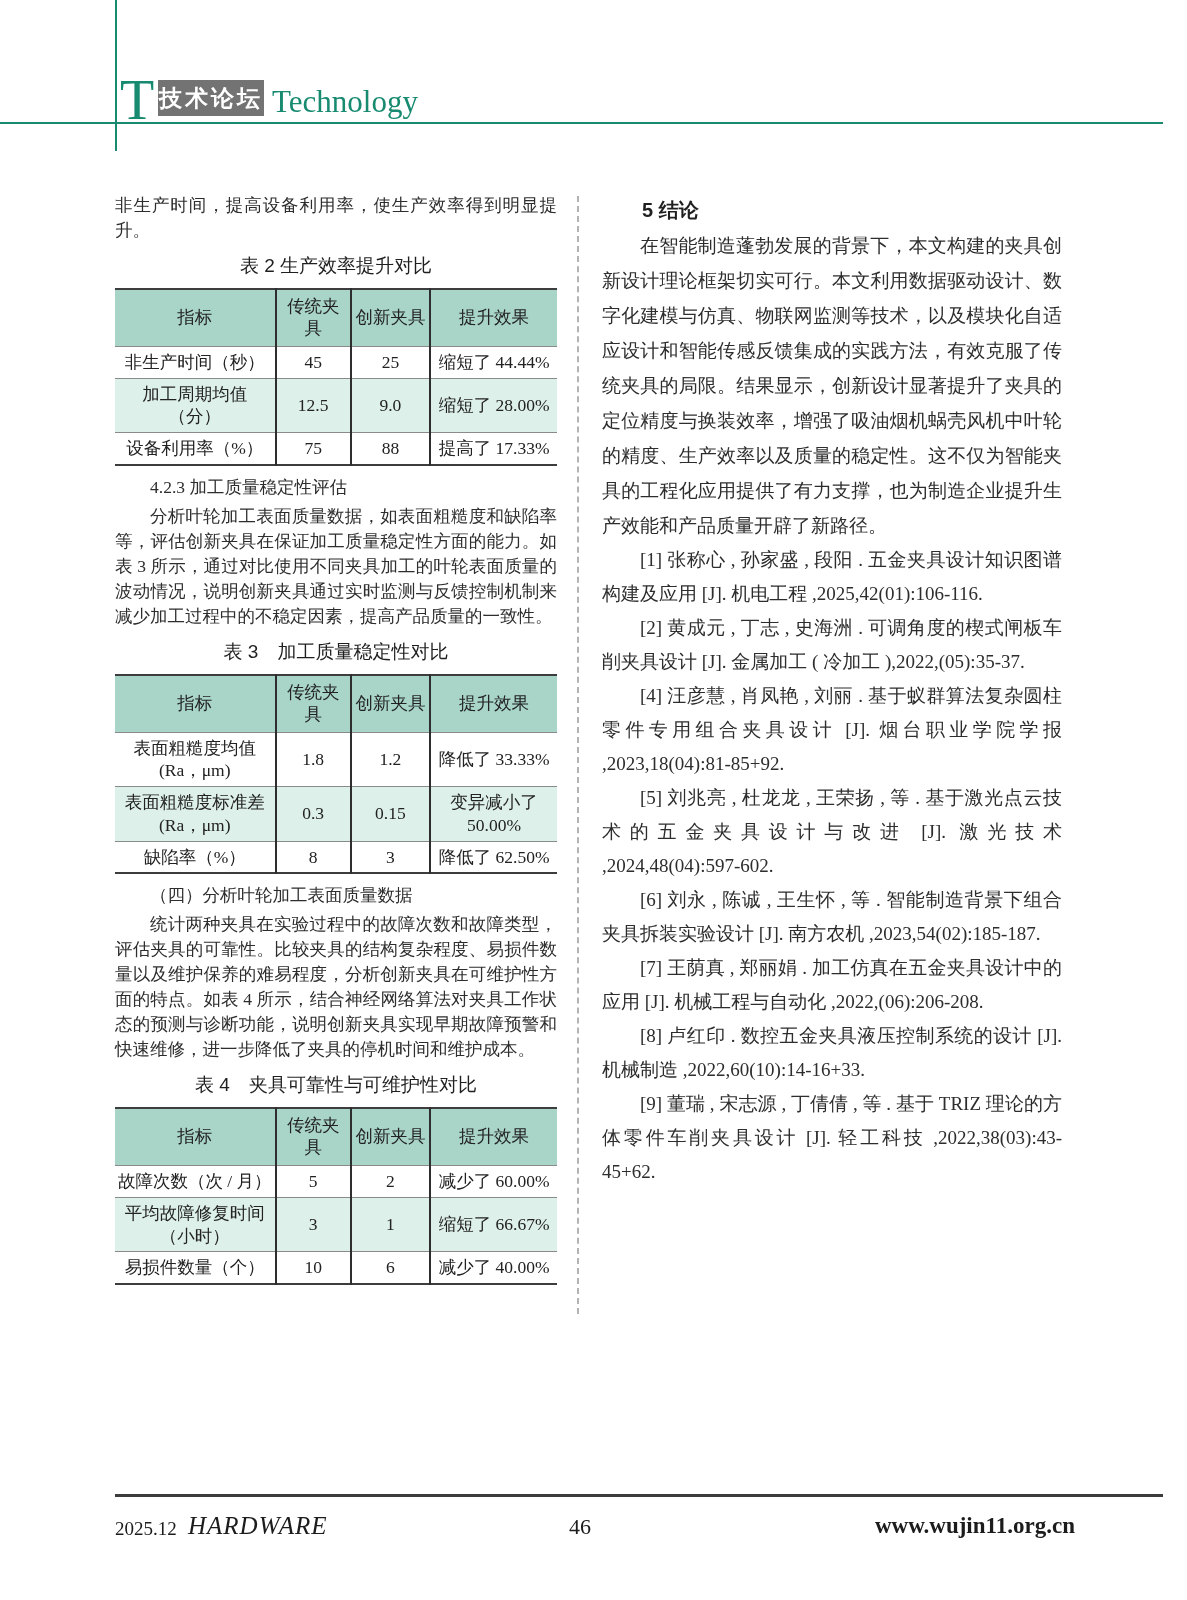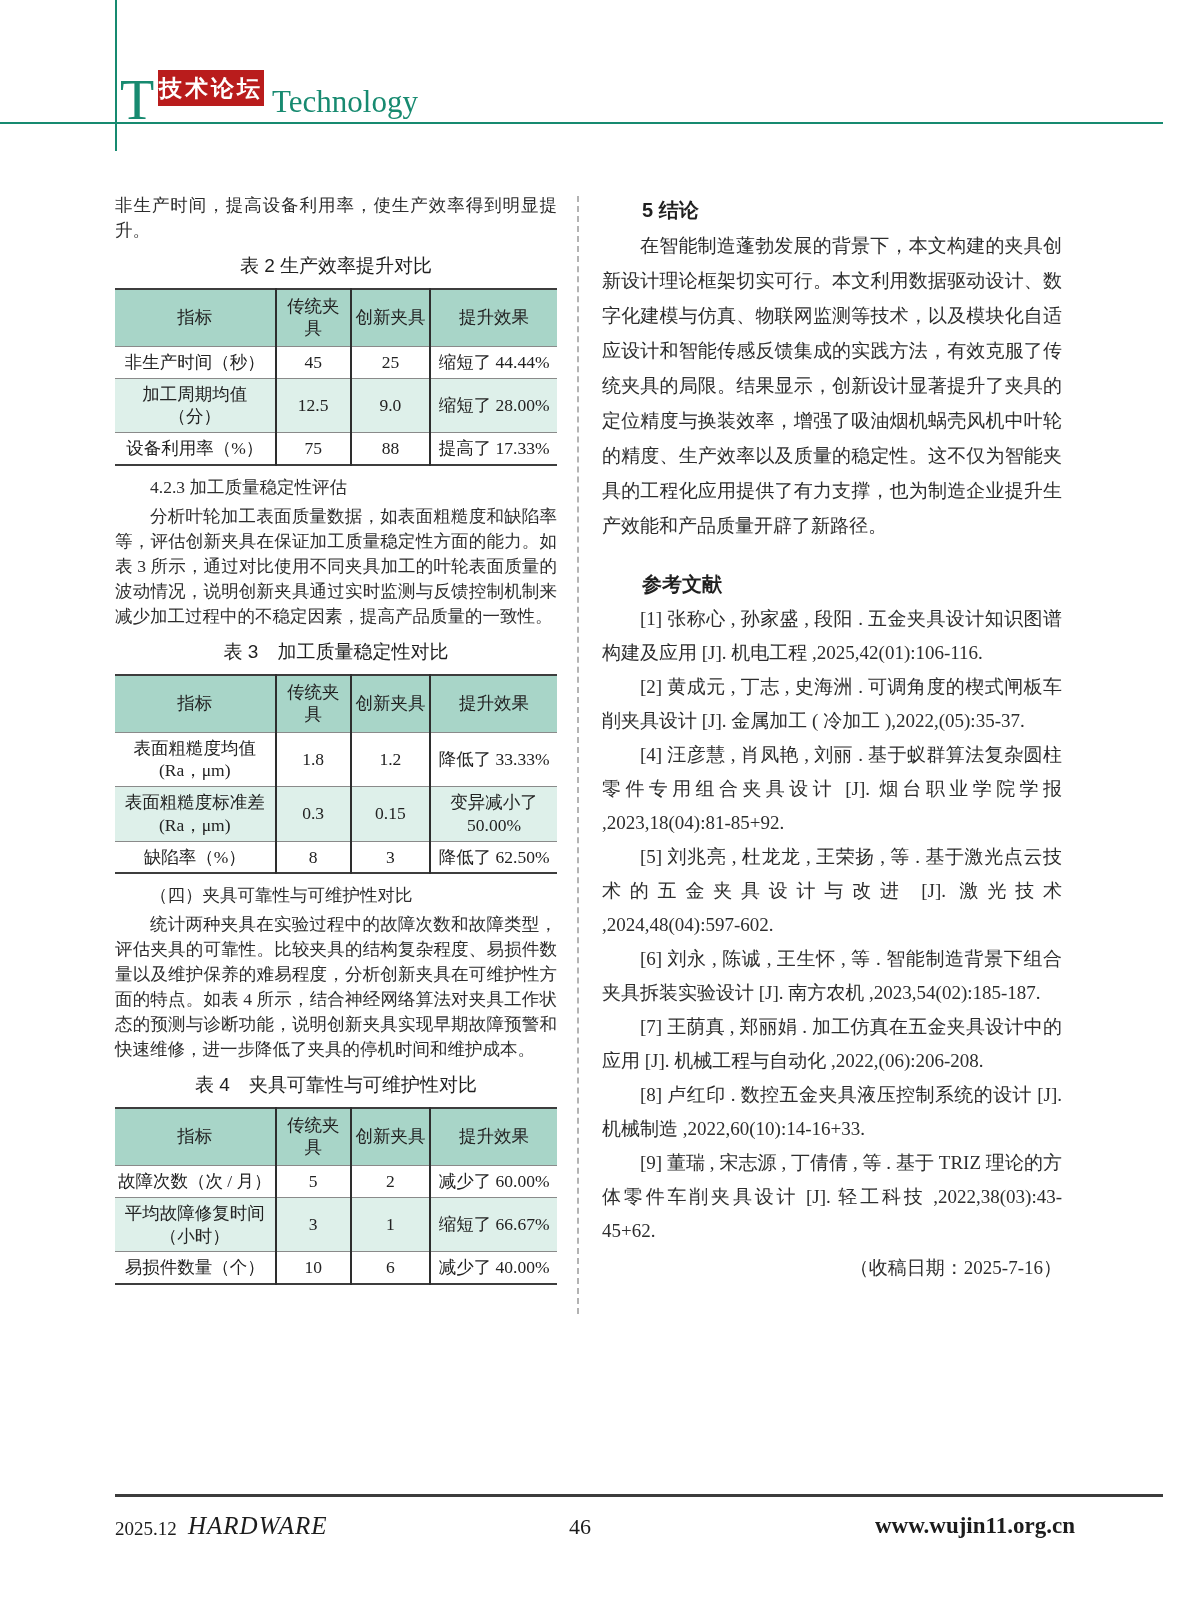--- a/index.html
+++ b/index.html
@@ -9,22 +9,22 @@
     overflow:hidden;
   }
   
   .brand-vrule { position:absolute; left:115px; top:0; width:2px; height:151px; background:#178a70; }
   .header-hrule { position:absolute; left:0; top:122px; width:1163px; height:2px; background:#178a70; }
   .logo-t {
     position:absolute; left:120px; top:72px; font-size:56px; line-height:1;
     color:#178a70; font-family:"Liberation Serif","DejaVu Serif",serif;
   }
   .logo-box {
-    position:absolute; left:158px; top:70px; width:106px; height:36px;
-    background:#b91c1c; color:#ffffff; font-family:"Liberation Sans","DejaVu Sans",sans-serif;
+    position:absolute; left:158px; top:80px; width:106px; height:36px;
+    background:#737373; color:#ffffff; font-family:"Liberation Sans","DejaVu Sans",sans-serif;
     font-size:23px; font-weight:bold; letter-spacing:3px;
     display:flex; align-items:center; justify-content:center;
   }
   .logo-en {
     position:absolute; left:272px; top:84px; font-size:31px; color:#178a70;
     font-family:"Liberation Serif","DejaVu Serif",serif;
   }
   
   .col-left  { position:absolute; left:115px; top:193px; width:442px; }
   .col-right { position:absolute; left:602px; top:193px; width:460px; }
@@ -160,21 +160,21 @@
           </tr>
           <tr>
             <td>缺陷率（%）</td>
             <td>8</td>
             <td>3</td>
             <td>降低了 62.50%</td>
           </tr>
         </tbody>
       </table>
 
-    <p class="sec-head">（四）夹具可靠性与可维护性对比</p>
+    <p class="sec-head">（四）分析叶轮加工表面质量数据</p>
     <p class="body-text indent">统计两种夹具在实验过程中的故障次数和故障类型，评估夹具的可靠性。比较夹具的结构复杂程度、易损件数量以及维护保养的难易程度，分析创新夹具在可维护性方面的特点。如表 4 所示，结合神经网络算法对夹具工作状态的预测与诊断功能，说明创新夹具实现早期故障预警和快速维修，进一步降低了夹具的停机时间和维护成本。</p>
 
     <div class="tbl-title">表 4　夹具可靠性与可维护性对比</div>
     <table class="cmp-table">
         <thead>
           <tr>
             <th>指标</th>
             <th>传统夹具</th>
             <th>创新夹具</th>
             <th>提升效果</th>
@@ -201,33 +201,31 @@
             <td>减少了 40.00%</td>
           </tr>
         </tbody>
       </table>
   </div>
 
   <div class="col-right">
     <p class="h-sans">5 结论</p>
     <p class="body-text indent">在智能制造蓬勃发展的背景下，本文构建的夹具创新设计理论框架切实可行。本文利用数据驱动设计、数字化建模与仿真、物联网监测等技术，以及模块化自适应设计和智能传感反馈集成的实践方法，有效克服了传统夹具的局限。结果显示，创新设计显著提升了夹具的定位精度与换装效率，增强了吸油烟机蜗壳风机中叶轮的精度、生产效率以及质量的稳定性。这不仅为智能夹具的工程化应用提供了有力支撑，也为制造企业提升生产效能和产品质量开辟了新路径。</p>
 
-    <p class="h-sans refs-head">参考文献</p>
     <div>
         <p class="ref-item">[1] 张称心 , 孙家盛 , 段阳 . 五金夹具设计知识图谱构建及应用 [J]. 机电工程 ,2025,42(01):106-116.</p>
         <p class="ref-item">[2] 黄成元 , 丁志 , 史海洲 . 可调角度的楔式闸板车削夹具设计 [J]. 金属加工 ( 冷加工 ),2022,(05):35-37.</p>
         <p class="ref-item">[4] 汪彦慧 , 肖凤艳 , 刘丽 . 基于蚁群算法复杂圆柱零件专用组合夹具设计 [J]. 烟台职业学院学报 ,2023,18(04):81-85+92.</p>
         <p class="ref-item">[5] 刘兆亮 , 杜龙龙 , 王荣扬 , 等 . 基于激光点云技术的五金夹具设计与改进 [J]. 激光技术 ,2024,48(04):597-602.</p>
         <p class="ref-item">[6] 刘永 , 陈诚 , 王生怀 , 等 . 智能制造背景下组合夹具拆装实验设计 [J]. 南方农机 ,2023,54(02):185-187.</p>
         <p class="ref-item">[7] 王荫真 , 郑丽娟 . 加工仿真在五金夹具设计中的应用 [J]. 机械工程与自动化 ,2022,(06):206-208.</p>
         <p class="ref-item">[8] 卢红印 . 数控五金夹具液压控制系统的设计 [J]. 机械制造 ,2022,60(10):14-16+33.</p>
         <p class="ref-item">[9] 董瑞 , 宋志源 , 丁倩倩 , 等 . 基于 TRIZ 理论的方体零件车削夹具设计 [J]. 轻工科技 ,2022,38(03):43-45+62.</p>
       </div>
 
-    <p class="received">（收稿日期：2025-7-16）</p>
   </div>
 
   <div class="footer-rule"></div>
   <div class="footer-issue">2025.12</div>
   <div class="footer-brand">HARDWARE</div>
   <div class="footer-page">46</div>
   <div class="footer-site">www.wujin11.org.cn</div>
 
 </div>
 

